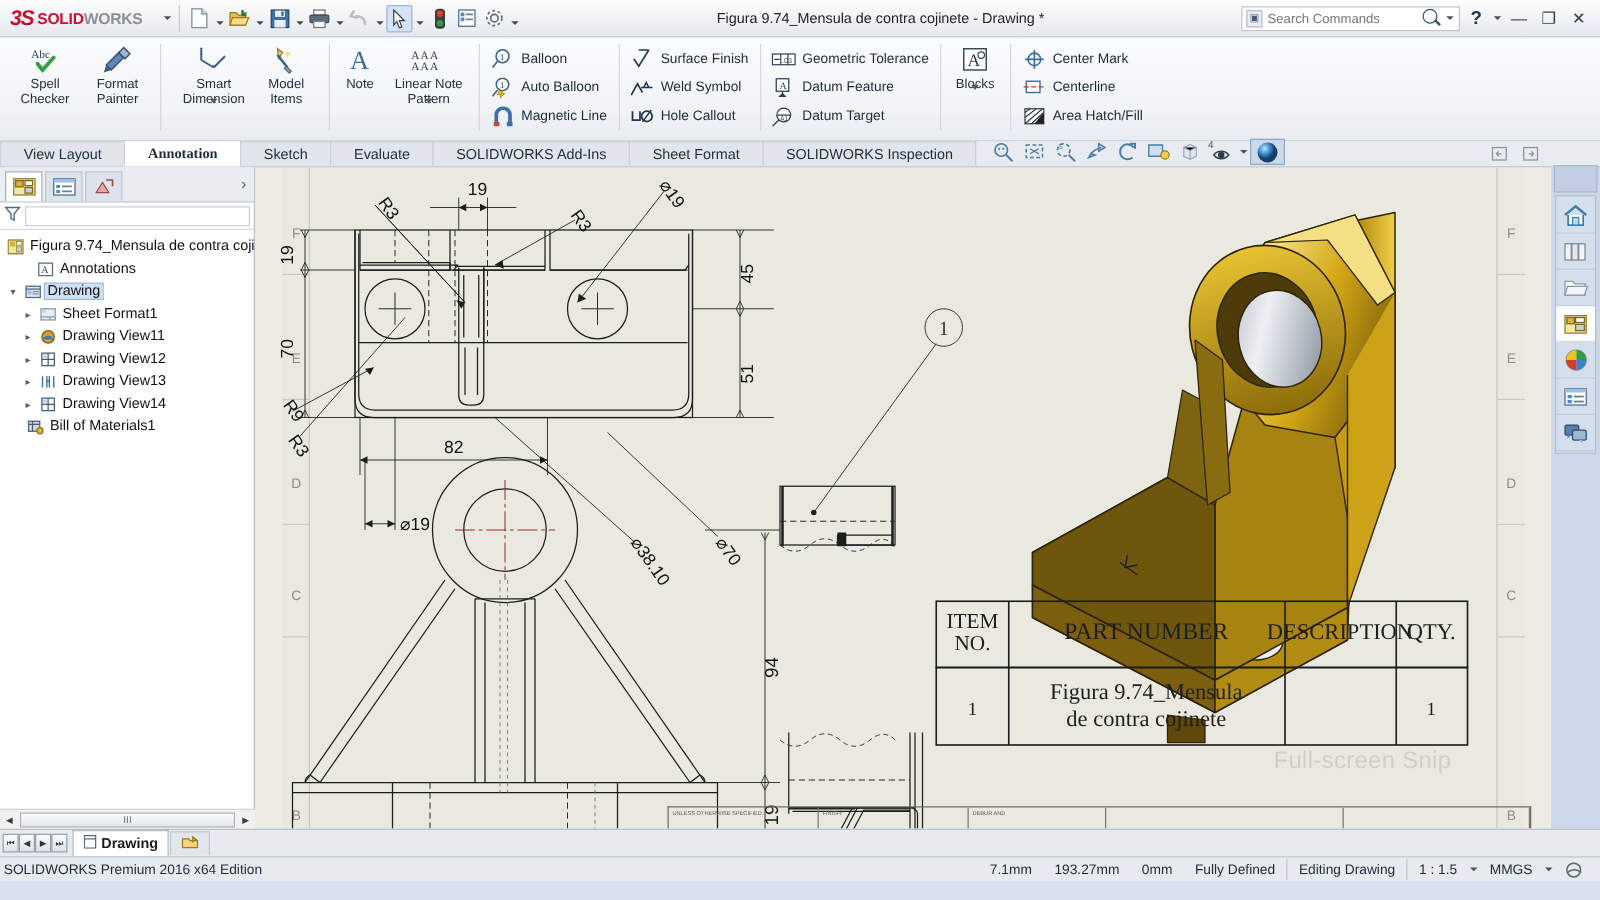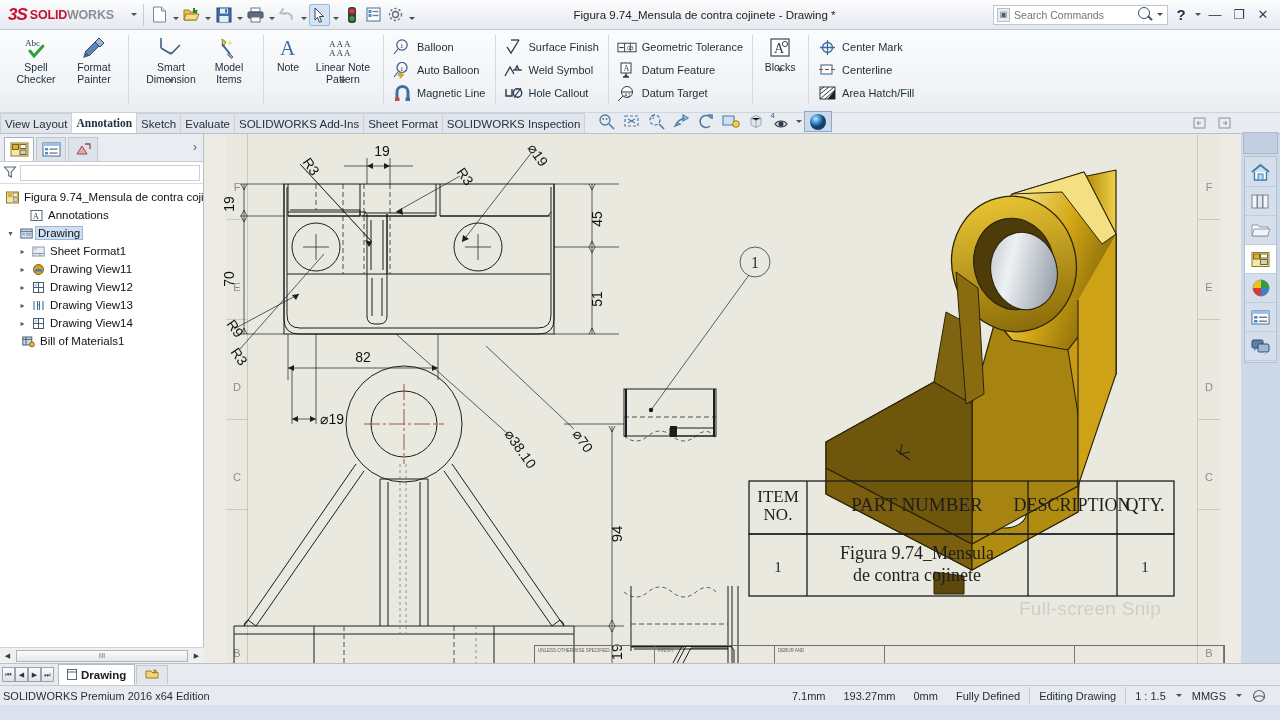--- a/index.html
+++ b/index.html
@@ -61,21 +61,21 @@
   .smallbtn .ic{ width:20px; height:18px; display:flex; align-items:center; justify-content:center;}
   .smallbtn .lb{ font-size:11px; color:#1d2b38; white-space:nowrap;text-align:right;}
   .smallbtn.dis .lb{ color:#b0b4b9;}
 
   
   .cmdtabs{
     position:absolute; left:0; top:113px; width:1280px; height:21px;
     background:#e8ebf0; border-bottom:1px solid #b9c0c9;
     display:flex; align-items:flex-end;
   }
-  .ctab{ height:20px; padding:0 4px; display:flex; align-items:center; font-size:11.5px;
+  .ctab{ height:20px; padding:0 18px; display:flex; align-items:center; font-size:11.5px;
          border-left:1px solid #cbd1d8; border-right:1px solid #cbd1d8; border-top:1px solid #cbd1d8;
          background:#e2e6ec; color:#20303f; margin-right:-1px;}
   .ctab.active{ background:#ffffff; font-weight:bold; border-bottom:1px solid #fff; height:21px;font-family:Liberation Serif, serif;}
   .viewtools{ display:flex; align-items:center; gap:1px; margin-left:6px; padding-bottom:1px;}
   .vt{ width:24px;height:19px; display:flex;align-items:center;justify-content:center;}
   .vt.sel{ background:#cbd9e9; border:1px solid #8fa8c4;}
 
   
   .leftpanel{ position:absolute; left:0; top:134px; width:204px; height:529px; background:#fff; border-right:1px solid #b8bfc8; }
   .fmtabs{ height:28px; background:#e9edf2; border-bottom:1px solid #c5ccd4; display:flex; align-items:flex-end; padding-left:4px; position:relative;}

